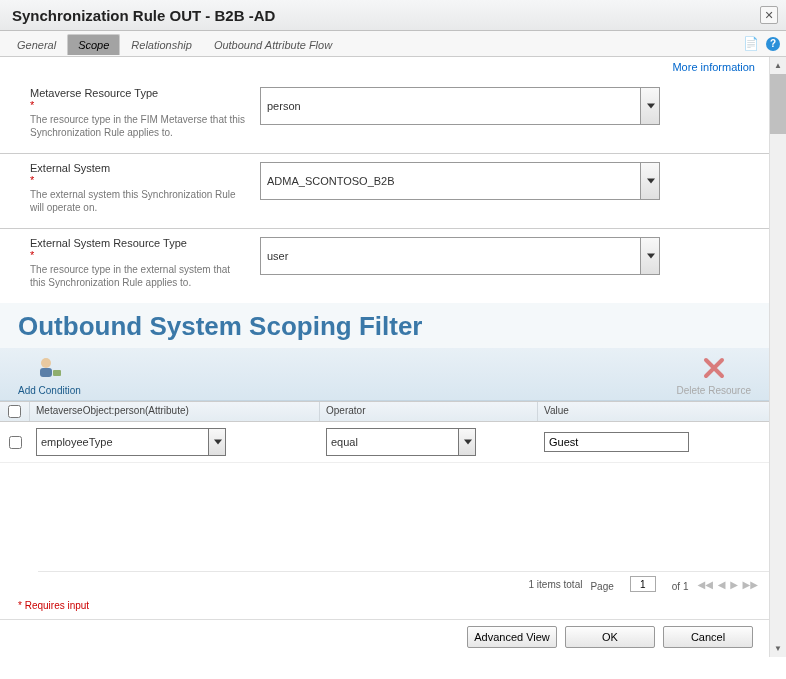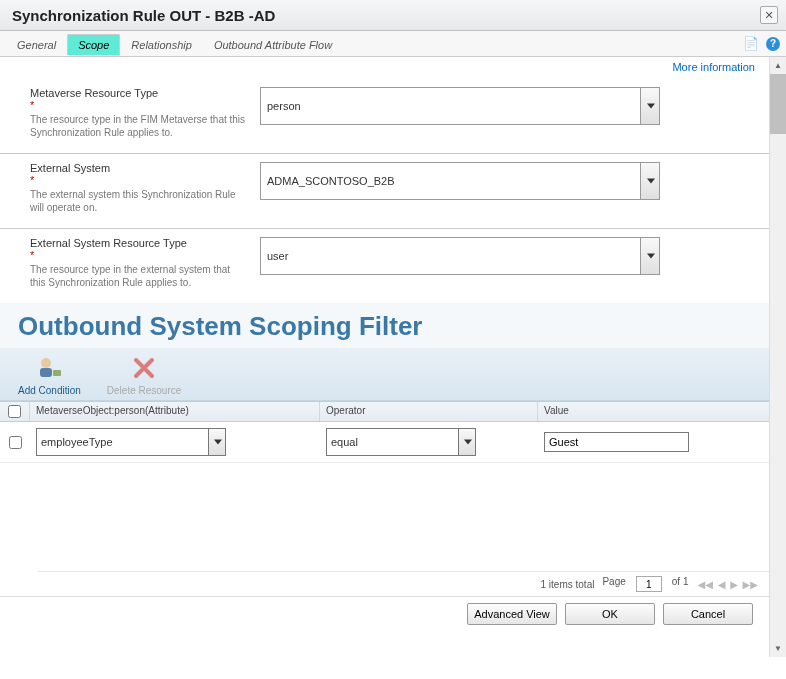--- a/index.html
+++ b/index.html
@@ -50,21 +50,21 @@
     color: #555;
     border: 1px solid transparent;
     border-bottom: none;
     cursor: pointer;
     font-size: 11px;
     position: relative;
     top: 1px;
     font-style: italic;
   }
   .tab.active {
-    background: #5eead4;
+    background: #a3a3a3;
     border-color: #ccc;
     color: #000;
     border-radius: 2px 2px 0 0;
   }
   .tabbar-right {
     margin-left: auto;
     display: flex;
     gap: 6px;
     align-items: center;
   }
@@ -151,20 +151,21 @@
     font-weight: 600;
     color: #3a78a8;
     font-family: "Segoe UI Light","Segoe UI",sans-serif;
   }
   .toolbar {
     background: linear-gradient(#e8f0f6,#d8e6f0);
     padding: 6px 18px 4px 18px;
     display:flex;
     gap:26px;
     border-bottom:1px solid #c4d5e1;
+    justify-content:space-between;
   }
   .tool {
     display:flex; flex-direction:column; align-items:center;
     font-size:10px; color:#1a5a8a;
     cursor:pointer;
   }
   .tool.disabled { color:#aaa; cursor:default;}
   .tool-icon { width:28px; height:28px; margin-bottom:3px; display:flex;align-items:center;justify-content:center;}
   .table-header {
     display:flex;
@@ -371,33 +372,34 @@
           <span class="arrow"></span>
         </div>
       </div>
       <div class="col-val">
         <input class="text-input" value="Guest" style="">
       </div>
     </div>
 
     <div class="pager">
       <span>1 items total</span>
-      <span style="display:flex;align-items:flex-start;gap:10px;">
+      <span style="display:flex;align-items:flex-end;gap:16px;">
         <span>Page</span>
         <input class="page-input" value="1" style="">
         <span>of 1</span>
       </span>
       <span class="pager-btns">
         <span>◀◀</span>
         <span>◀</span>
         <span>▶</span>
         <span>▶▶</span>
       </span>
     </div>
 
+    <div class="requires">* Requires input</div>
 
     <div class="footer-btns">
       <button class="btn">Advanced View</button>
       <button class="btn">OK</button>
       <button class="btn">Cancel</button>
     </div>
 
   </div>
 
   <div class="scrollbar">

